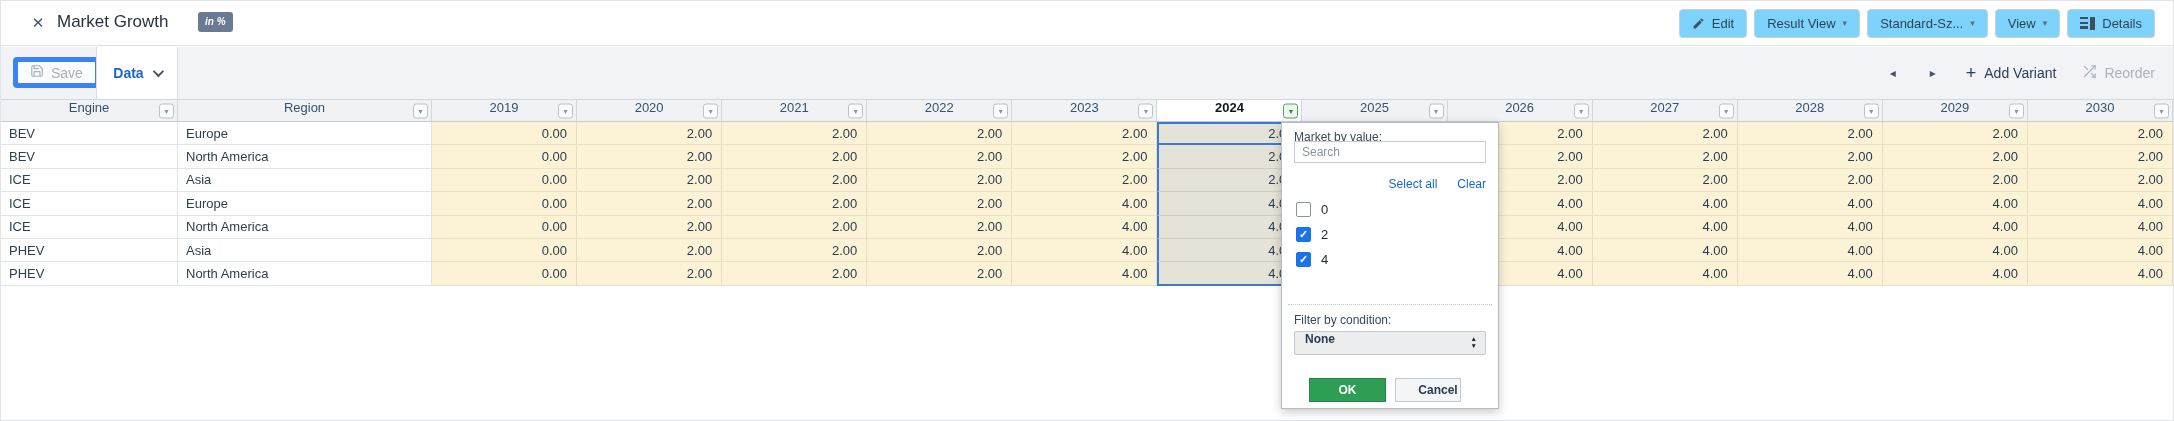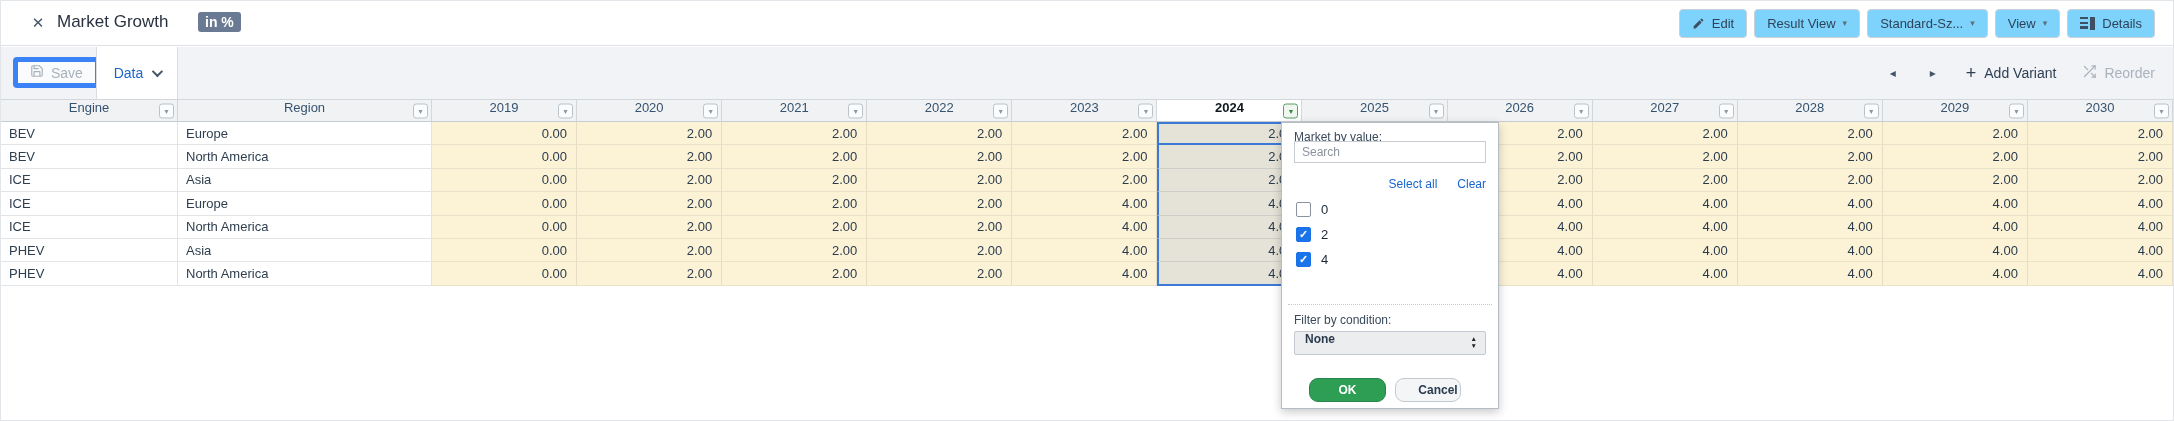--- a/index.html
+++ b/index.html
@@ -11,40 +11,40 @@
   }
   .app { position:absolute; inset:0; border:1px solid #e2e5e9; background:#fff; }
 
   
   .topbar { position:absolute; left:0; top:0; right:0; height:45px;
     background:#fff; border-bottom:1px solid #dde1e6; }
   .close-btn { position:absolute; left:27px; top:12px; width:20px; height:20px;
     font-size:15px; color:#44556a; display:flex; align-items:center; justify-content:center; cursor:pointer; }
   .page-title { position:absolute; left:56px; top:11px; font-size:17px; font-weight:500; color:#283240; }
   .unit-badge { position:absolute; left:197px; top:11px; background:#6a7a92; color:#fff;
-    font-size:14px; font-weight:bold; padding:3px 7px; border-radius:3px; line-height:14px; }
+    font-size:10px; font-weight:bold; padding:3px 7px; border-radius:3px; line-height:14px;font-style:italic; }
   .tb-buttons { position:absolute; right:18px; top:8px; display:flex; gap:7px; }
   .tb-btn { height:29px; background:#7dd3fc; border:1px solid #c9d0d7; border-radius:4px;
     display:flex; align-items:center; gap:7px; padding:0 12px; font-size:13px; color:#2f4358; cursor:pointer; }
   .caret { font-size:9px; color:#5f6e7e; line-height:1; }
   .pencil-icon svg { display:block; }
   .details-icon { width:15px; height:13px; position:relative; }
   .details-icon .bars { position:absolute; left:0; top:0; display:flex; flex-direction:column; gap:2.5px; }
   .details-icon .bars i { display:block; width:8px; height:2.2px; background:#3d4f63; }
   .details-icon .pane { position:absolute; right:0; top:0; width:5px; height:13px; background:#3d4f63; }
 
   
   .toolbar { position:absolute; left:0; top:46px; right:0; height:52px; background:#f2f3f6; }
   .save-btn { position:absolute; left:12px; top:10px; height:31px; padding:0 12px;
     background:#fafbfc; border:5px solid #3b82f6; border-radius:4px;
     display:flex; align-items:center; gap:7px; font-size:14px; color:#a8b2bc; cursor:default; }
   .data-tab { position:absolute; left:95px; top:0; width:82px; height:52px; background:#fff;
     border-left:1px solid #d9dde2; border-right:1px solid #d9dde2;
     display:flex; align-items:center; justify-content:center; gap:9px; cursor:pointer; }
-  .data-tab .lbl { font-size:14px; font-weight:normal; color:#1b66c9; }
+  .data-tab .lbl { font-size:14px; font-weight:bold; color:#1b66c9; }
   .chev { width:8px; height:8px; border-right:2px solid #44556a; border-bottom:2px solid #44556a;
     transform:rotate(45deg) translateY(-2px); }
   .toolbar-right { position:absolute; right:18px; top:0; height:52px; display:flex; align-items:center; gap:26px; }
   .nav-arrow { font-size:12px; color:#42546a; cursor:pointer; padding:4px; }
   .add-variant { display:flex; align-items:center; gap:8px; font-size:14px; color:#2d3f54; cursor:pointer; }
   .add-variant .plus { font-size:18px; font-weight:400; line-height:1; }
   .reorder { display:flex; align-items:center; gap:7px; font-size:14px; color:#a9b2bc; cursor:default; }
 
   
   .grid { position:absolute; left:0; right:0; top:98px;
@@ -84,21 +84,21 @@
   .cbox.checked { background:#1a73e8; border-color:#1a73e8; color:#fff; font-size:11px; font-weight:bold; }
   .fp-opt .olbl { font-size:13px; color:#1c2733; }
   .fp-divider { position:absolute; left:6px; right:6px; top:181px; border-top:1px dotted #c3c9cf; }
   .fp-cond-label { position:absolute; left:12px; top:190px; font-size:12px; color:#3a4a5a; }
   .fp-select { position:absolute; left:12px; top:208px; width:192px; height:24px;
     background:#ebedef; border:1px solid #c3c9cf; border-radius:2px;
     display:flex; align-items:flex-start; padding:0 10px; cursor:pointer; }
   .fp-select .val { font-size:12px; font-weight:bold; color:#2b3b4e; }
   .fp-spin { position:absolute; right:8px; top:3px; display:flex; flex-direction:column; line-height:7px;
     font-size:6.5px; color:#222; text-align:center; }
-  .fp-btn { position:absolute; top:255px; height:24px; border-radius:9px; font-size:12px; font-weight:bold;
+  .fp-btn { position:absolute; top:255px; height:24px; border-radius:0; font-size:12px; font-weight:bold;
     display:flex; align-items:center; justify-content:center; cursor:pointer;text-align:center; }
   .fp-ok { left:27px; width:77px; background:#2f9e55; border:1px solid #25854a; color:#fff; }
   .fp-cancel { left:113px; width:66px; background:#f4f5f6; border:1px solid #c3c9cf; color:#2b3b4e;padding-left:20px; }
 </style>
 </head>
 <body>
 
 <div class="app">
 
   <div class="topbar">

